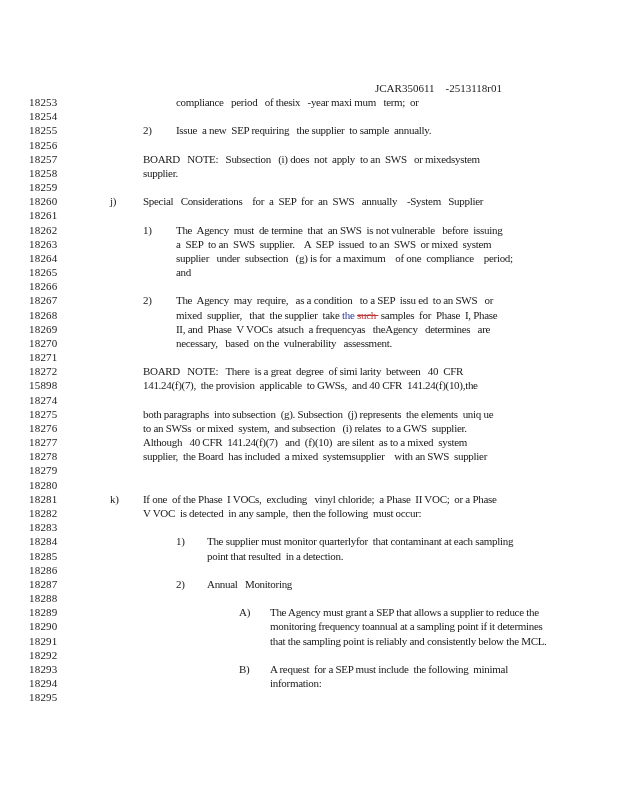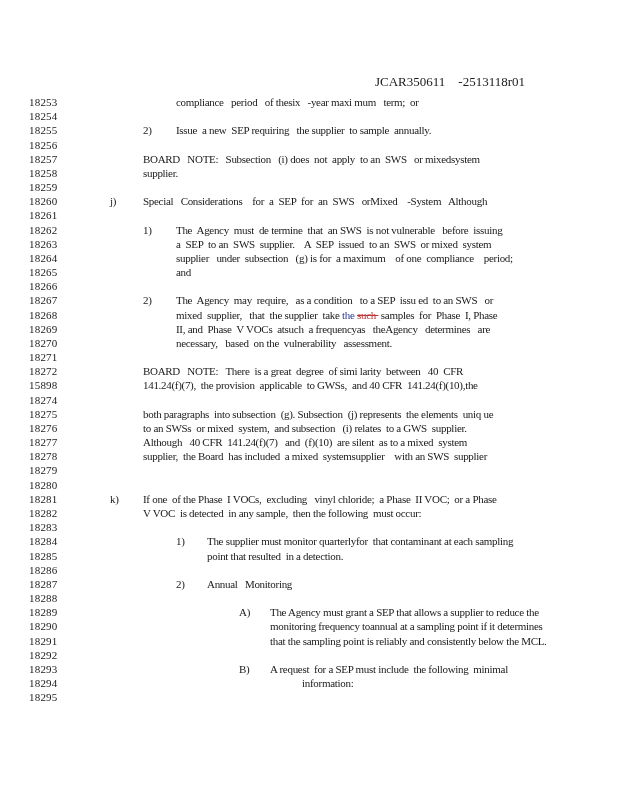--- a/index.html
+++ b/index.html
@@ -8,22 +8,22 @@
     position:relative;
     width:618px; height:800px;
     margin:0;
     background:var(--bg,#ffffff);
     font-family:"Liberation Serif", serif;
     color:var(--fg,#1a1a1a);
     overflow:hidden;
   }
   .header {
     position:absolute;
-    top:74px; left:375px;
-    font-size:13px;
+    top:82px; left:375px;
+    font-size:11px;
     white-space:pre;
   }
   .lines { position:absolute; top:96px; left:0; width:618px; }
   .line { position:relative; height:14.18px; }
   .num {
     position:absolute; left:29px; top:0;
     font-size:11px;
     letter-spacing:0.2px;
   }
   .txt {
@@ -68,21 +68,21 @@
       <div class="line">
         <span class="num">18258</span>
         <span class="txt" style="left: 143px;">supplier.</span>
       </div>
       <div class="line">
         <span class="num">18259</span>
       </div>
       <div class="line">
         <span class="num">18260</span>
         <span class="txt" style="left: 110px;">j)</span>
-        <span class="txt" style="left: 143px;">Special   Considerations    for  a  SEP  for  an  SWS   orMixed    -System   Although</span>
+        <span class="txt" style="left: 143px;">Special   Considerations    for  a  SEP  for  an  SWS   annually    -System   Supplier</span>
       </div>
       <div class="line">
         <span class="num">18261</span>
       </div>
       <div class="line">
         <span class="num">18262</span>
         <span class="txt" style="left: 143px;">1)</span>
         <span class="txt" style="left: 176px; text-align: right;">The  Agency  must  de termine  that  an SWS  is not vulnerable   before  issuing</span>
       </div>
       <div class="line">
@@ -201,19 +201,19 @@
       <div class="line">
         <span class="num">18292</span>
       </div>
       <div class="line">
         <span class="num">18293</span>
         <span class="txt" style="left: 239px;">B)</span>
         <span class="txt" style="left: 270px;">A request  for a SEP must include  the following  minimal</span>
       </div>
       <div class="line">
         <span class="num">18294</span>
-        <span class="txt" style="left: 270px; margin-left: 32px;">information:</span>
+        <span class="txt" style="left: 270px;">information:</span>
       </div>
       <div class="line">
         <span class="num">18295</span>
       </div>
     </div>
 </div>
 
 </body></html>

